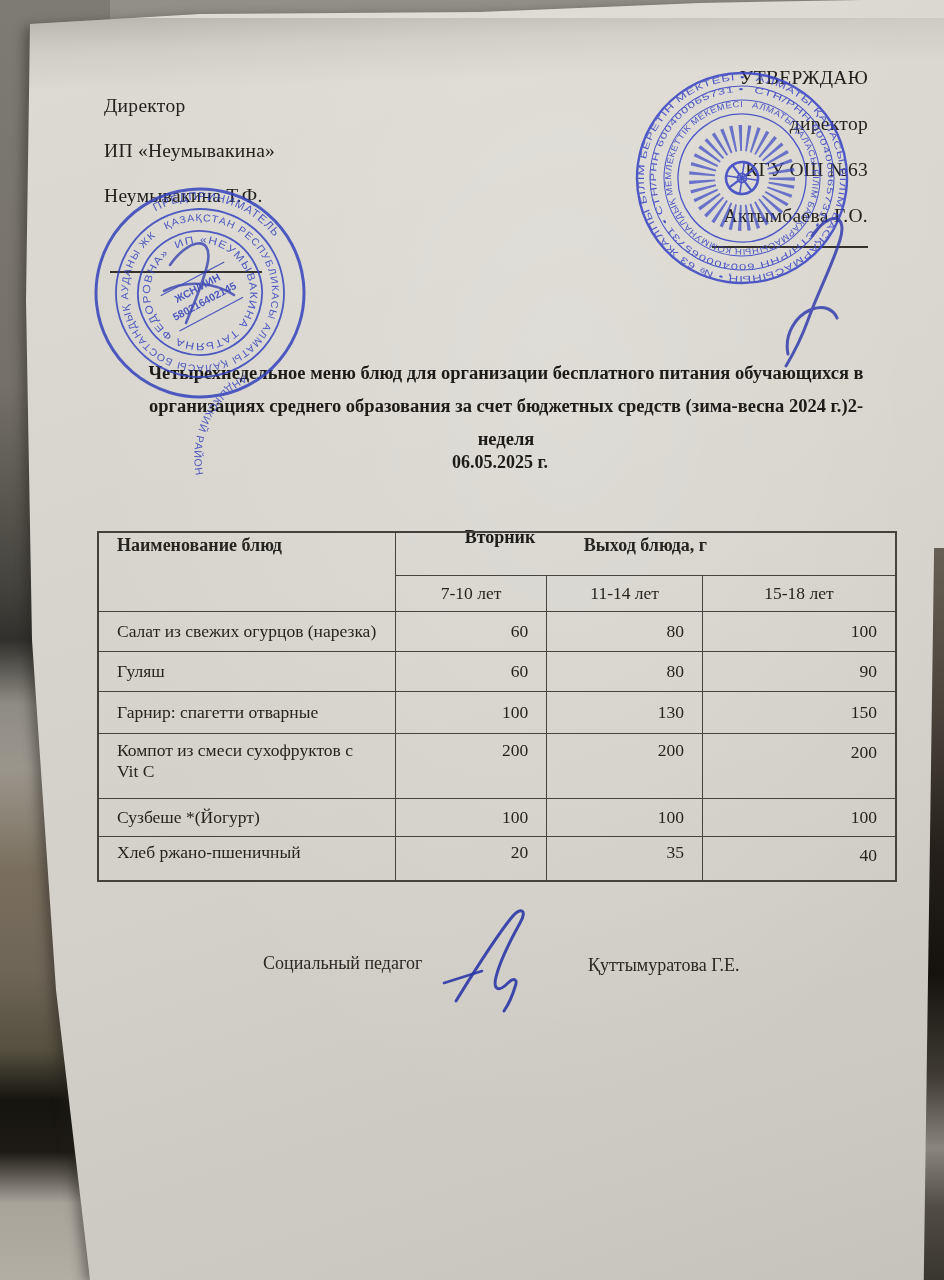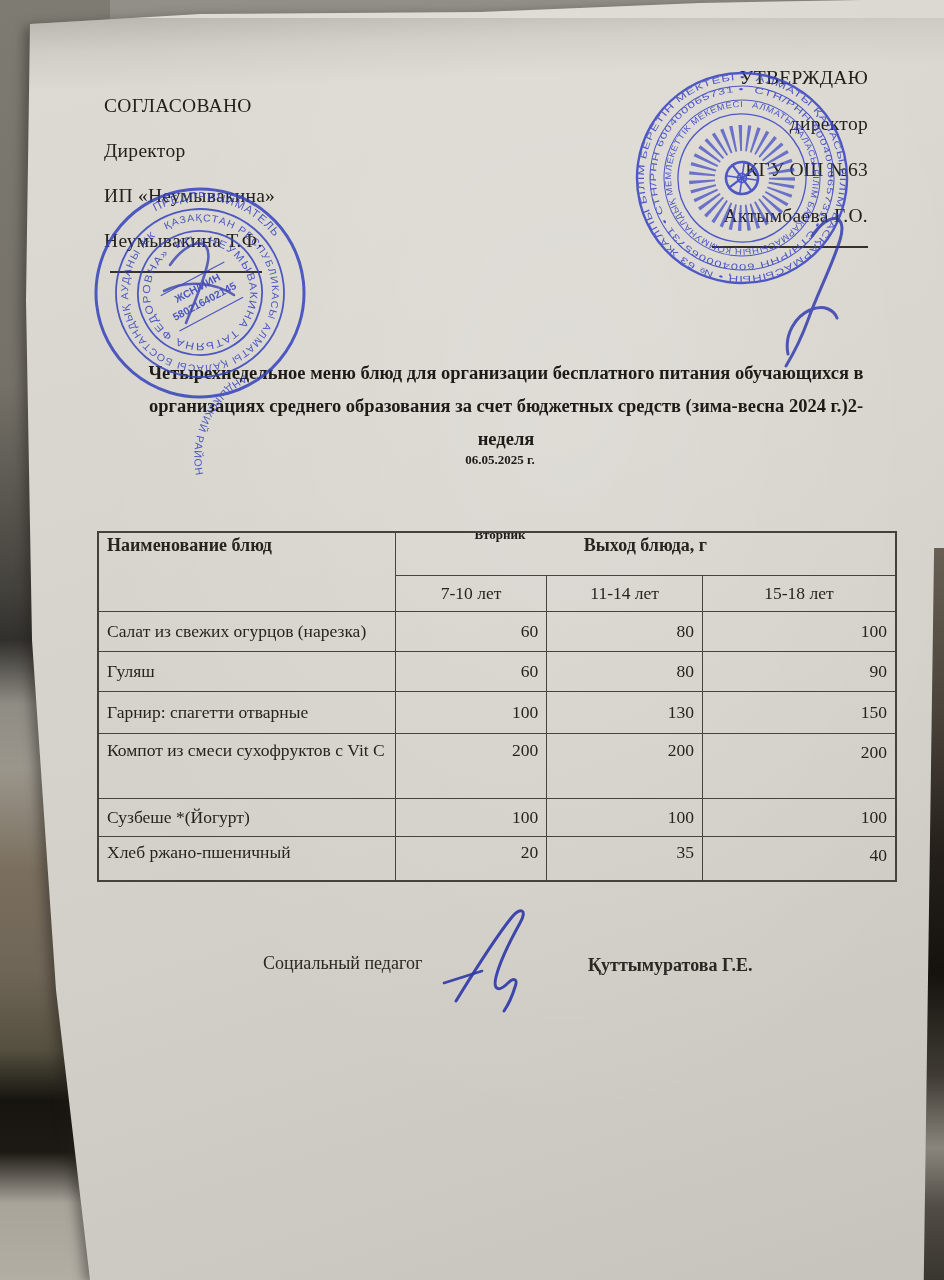--- a/index.html
+++ b/index.html
@@ -34,48 +34,47 @@
     background:linear-gradient(178deg,rgba(90,86,78,.28) 0%,rgba(120,115,105,.12) 35%,rgba(255,255,255,0) 75%);
   }
   .doc-bold{font-weight:normal;color:#23211d;font-size:19.5px;letter-spacing:.3px;}
   .block-left{left:104px;top:83px;line-height:45px;z-index:2;}
   .block-right{right:76px;top:55px;line-height:46px;text-align:right;z-index:2;}
   .sig-line{background:#35322d;height:2px;z-index:2;}
   .doc-title{
     left:124px;top:357px;width:764px;text-align:center;z-index:2;
     font-weight:bold;font-size:18.5px;line-height:33px;color:#1d1b17;
   }
-  .doc-center{left:120px;width:760px;text-align:center;font-weight:bold;font-size:13px;color:#1d1b17;z-index:2;}
+  .doc-center{left:120px;width:760px;text-align:center;font-weight:bold;font-size:18px;color:#1d1b17;z-index:2;}
   table.menu{
     position:absolute;left:97px;top:531px;width:800px;z-index:2;
     border-collapse:collapse;table-layout:fixed;
     font-size:17.5px;color:#26241f;
   }
-  table.menu th,table.menu td{border:1.7px solid #474440;padding:2px 8px;background:transparent;}
+  table.menu th,table.menu td{border:1.7px solid #474440;padding:2px 18px;background:transparent;}
   table.menu{border:2.2px solid #45423d;}
   th.name-h{text-align:left;vertical-align:top;padding-top:7px;font-size:18px;}
   th.group-h{text-align:center;vertical-align:top;padding-top:8px;font-size:18px;}
   td.age-h{text-align:center;font-weight:normal;}
   td.dish{text-align:left;vertical-align:middle;}
   td.num{text-align:right;vertical-align:middle;}
   .footer-text{font-size:18px;color:#2a2824;z-index:2;}
   svg{overflow:visible;}
   .stampsvg text{font-family:"Liberation Sans","DejaVu Sans",sans-serif;}
 </style>
 </head>
 <body>
 
 <div class="abs wall-left"></div>
 
 <div class="abs paper-wrap">
   <div class="abs paper">
     <div class="abs crease"></div>
 
     <div class="abs doc-bold block-left">
-      <div>СОГЛАСОВАНО</div>
       <div>Директор</div>
       <div>ИП «Неумывакина»</div>
       <div>Неумывакина Т.Ф.</div>
     </div>
     <div class="abs sig-line" style="left:110px;top:271px;width:152px;"></div>
 
     <div class="abs doc-bold block-right">
       <div>УТВЕРЖДАЮ</div>
       <div>директор</div>
       <div>КГУ ОШ №63</div>
@@ -206,18 +205,18 @@
           <td class="num" style="vertical-align:top;padding-top:8px;margin-left:48px;">40</td>
         </tr>
       </tbody>
     </table>
 
     <div class="abs footer-text" style="left:263px;top:953px;">Социальный педагог</div>
     <svg class="abs" style="left:438px;top:905px;z-index:3;" width="115" height="112" viewBox="0 0 115 112">
       <path d="M 18 96 C 34 70 56 34 74 12 C 82 2 90 4 82 18 C 72 36 62 56 58 72 C 55 84 60 88 70 78 C 76 72 80 74 77 82 C 74 92 70 100 66 106" fill="none" stroke="#2c36a6" stroke-width="3" stroke-linecap="round" opacity=".9"></path>
       <path d="M 6 78 L 44 66" fill="none" stroke="#2c36a6" stroke-width="2.6" stroke-linecap="round" opacity=".9"></path>
     </svg>
-    <div class="abs footer-text" style="left:588px;top:955px;font-weight:bold;">Қуттымуратова Г.Е.</div>
+    <div class="abs footer-text" style="left:588px;top:955px;">Қуттымуратова Г.Е.</div>
 
   </div>
 </div>
 
 <div class="abs wall-right"></div>
 
 </body></html>

